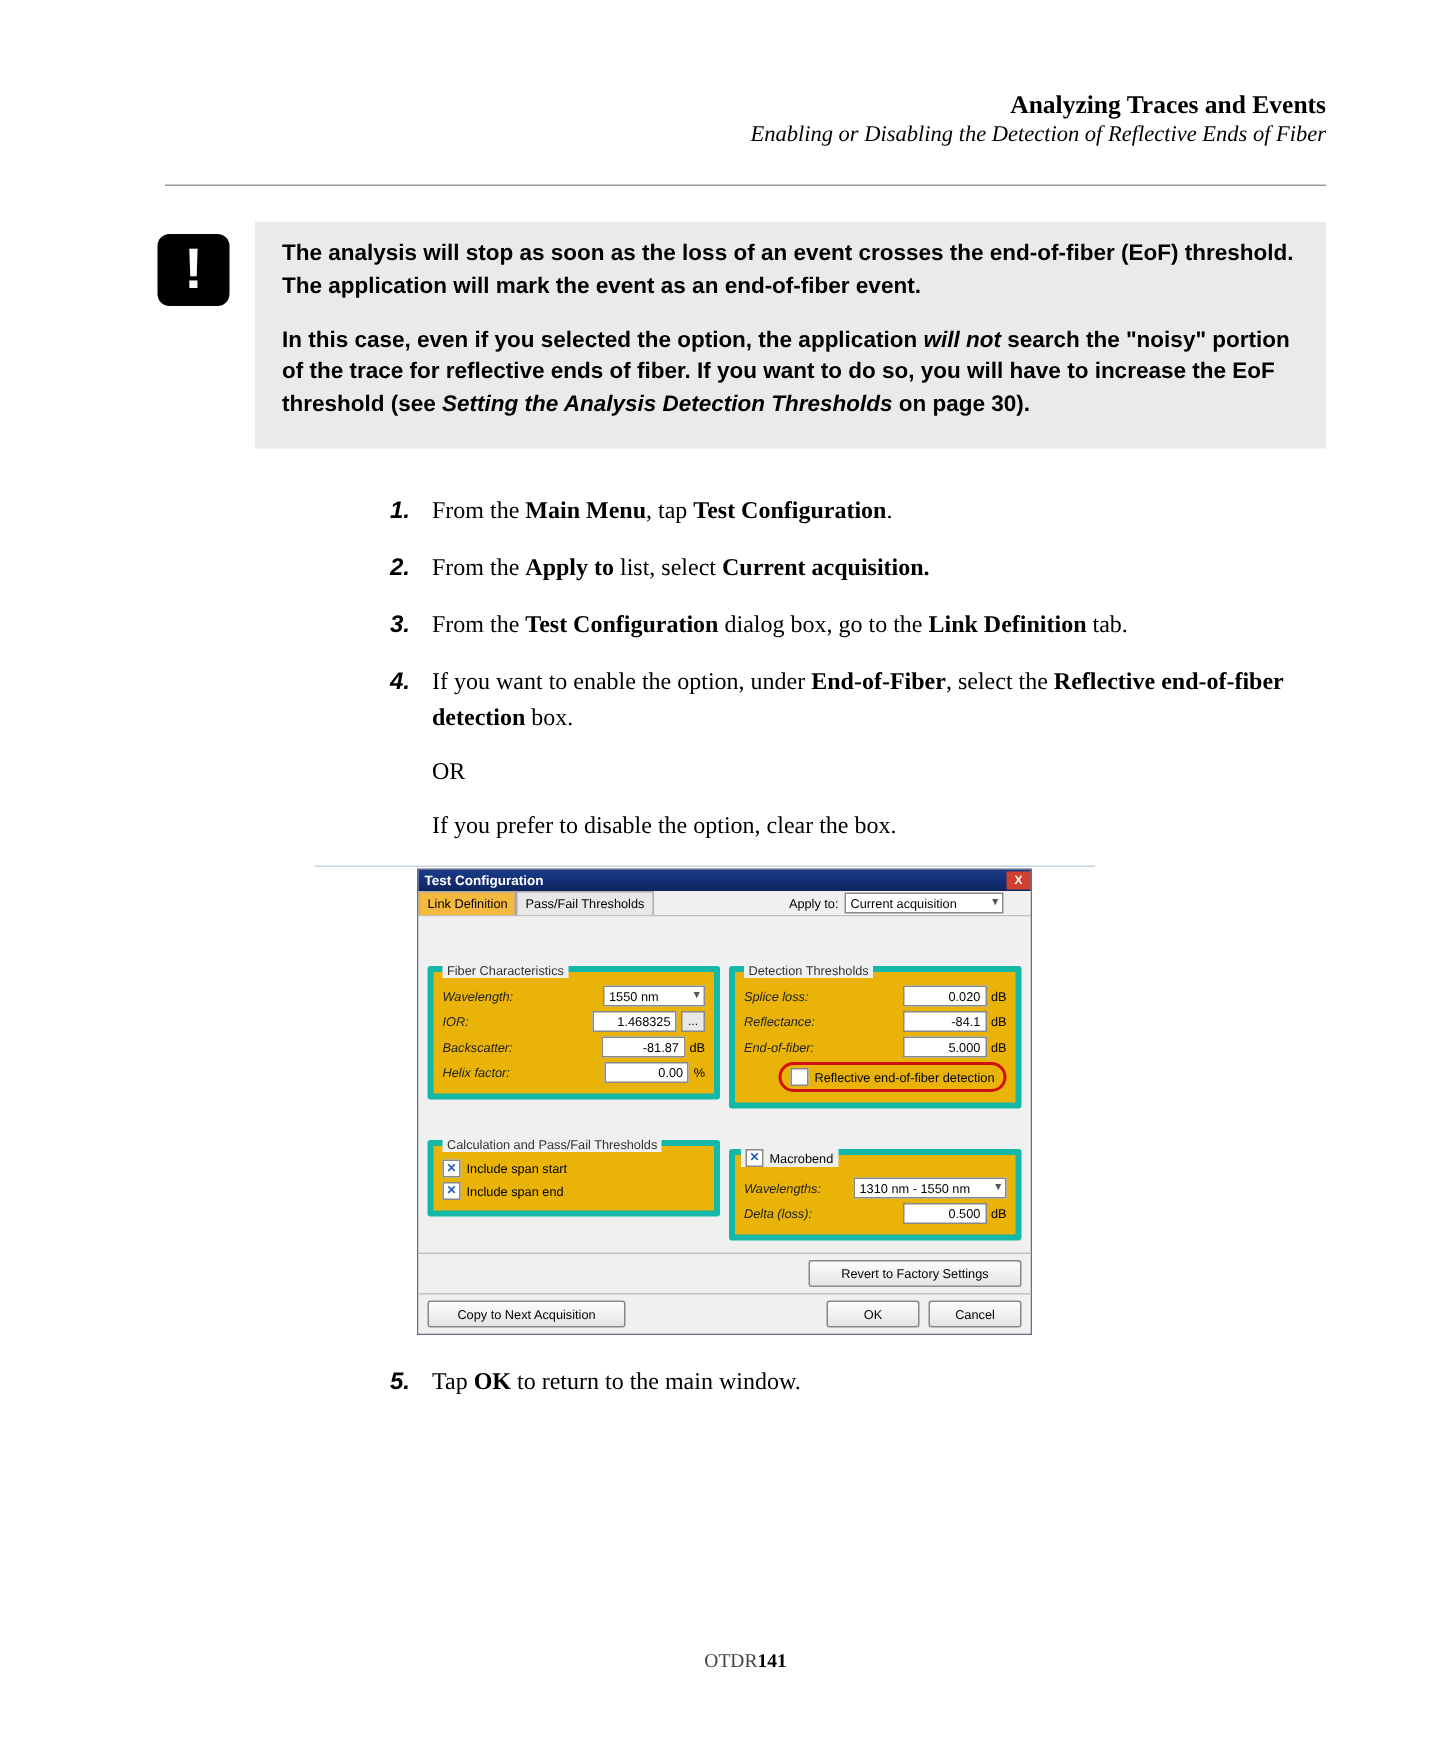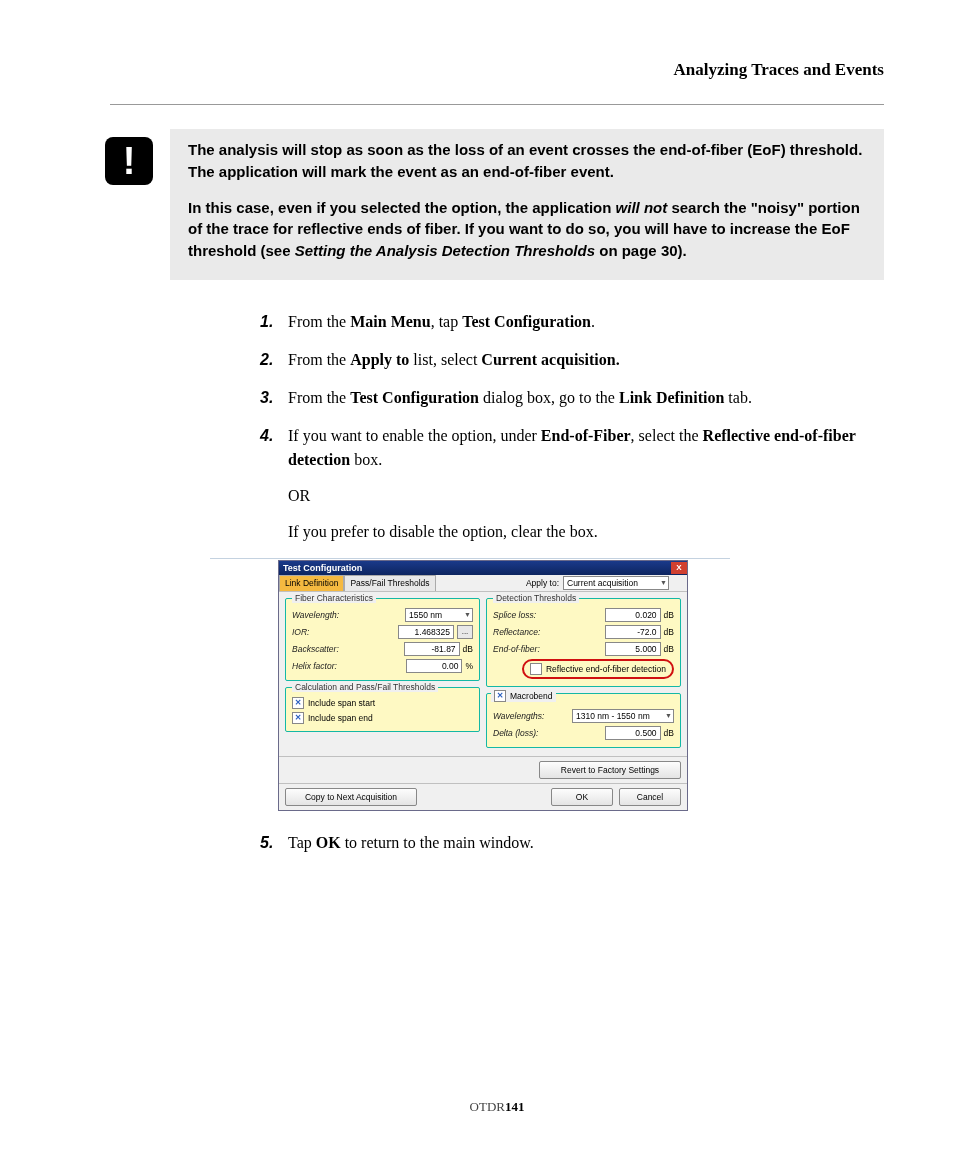--- a/index.html
+++ b/index.html
@@ -180,26 +180,27 @@
   }
   .combo .arrow { font-size: 7px; color: #555; }
   .dlg-body {
     display: flex;
     gap: 6px;
     padding: 6px 6px 2px 6px;
     background: #f0f0f0;
   }
   .col { flex: 1; }
   .fieldset {
-    border: 1px solid #14b8a6;
+    border: 4px solid #14b8a6;
     border-radius: 2px;
     padding: 6px 6px 4px 6px;
     margin-bottom: 6px;
     position: relative;
-    background: #fef9c3;
+    background: #eab308;
+    margin-top: 27px;
   }
   .fs-title {
     position: absolute;
     top: -6px;
     left: 6px;
     background: #f0f0f0;
     padding: 0 3px;
     font-size: 8.5px;
     color: #333;
   }
@@ -286,20 +287,21 @@
   }
   .footer .pnum { font-weight: bold; color: #000; }
 </style>
 </head>
 <body>
 
 <div class="page">
 
   <div class="header">
     <div class="chapter-title">Analyzing Traces and Events</div>
+    <div class="section-title">Enabling or Disabling the Detection of Reflective Ends of Fiber</div>
   </div>
   <hr class="hr">
 
   <div class="important-block">
     <div class="important-icon">
         <span>!</span>
       </div>
     <div class="important-box">
       <div class="important-text">
         <p>The analysis will stop as soon as the loss of an event crosses the end-of-fiber (EoF) threshold. The application will mark the event as an end-of-fiber event.</p>
@@ -401,21 +403,21 @@
               <div class="row">
                   <span class="lbl">Splice loss:</span>
                 <span class="val-wrap">
                     <span class="txtbox">0.020</span>
                     <span class="unit">dB</span>
                   </span>
                 </div>
               <div class="row">
                   <span class="lbl">Reflectance:</span>
                 <span class="val-wrap">
-                    <span class="txtbox">-72.0</span>
+                    <span class="txtbox">-84.1</span>
                     <span class="unit">dB</span>
                   </span>
                 </div>
               <div class="row">
                   <span class="lbl">End-of-fiber:</span>
                 <span class="val-wrap">
                     <span class="txtbox">5.000</span>
                     <span class="unit">dB</span>
                   </span>
                 </div>

